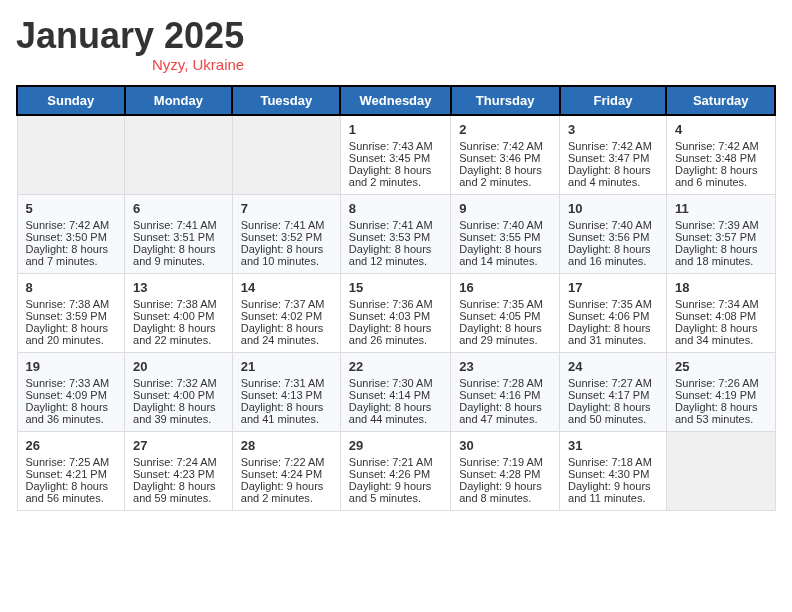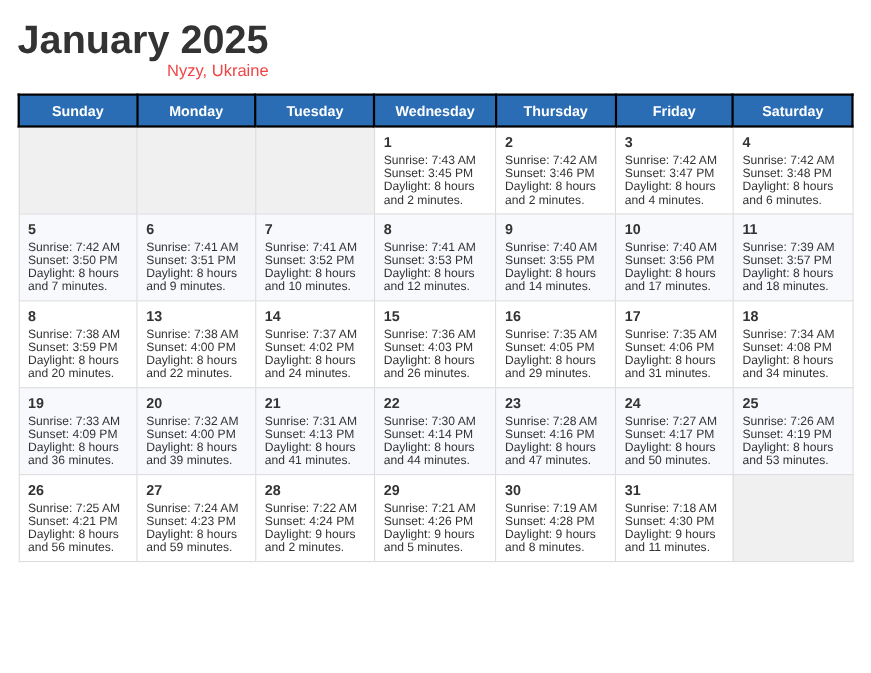--- a/index.html
+++ b/index.html
@@ -165,21 +165,21 @@
         <td>
           <span class="day-number">9</span>
           <div>Sunrise: 7:40 AM</div>
           <div>Sunset: 3:55 PM</div>
           <div>Daylight: 8 hours and 14 minutes.</div>
         </td>
         <td>
           <span class="day-number">10</span>
           <div>Sunrise: 7:40 AM</div>
           <div>Sunset: 3:56 PM</div>
-          <div>Daylight: 8 hours and 17 minutes.</div>
+          <div>Daylight: 8 hours and 16 minutes.</div>
         </td>
         <td>
           <span class="day-number">11</span>
           <div>Sunrise: 7:39 AM</div>
           <div>Sunset: 3:57 PM</div>
           <div>Daylight: 8 hours and 18 minutes.</div>
         </td>
       </tr>
       <tr>
         <td>

